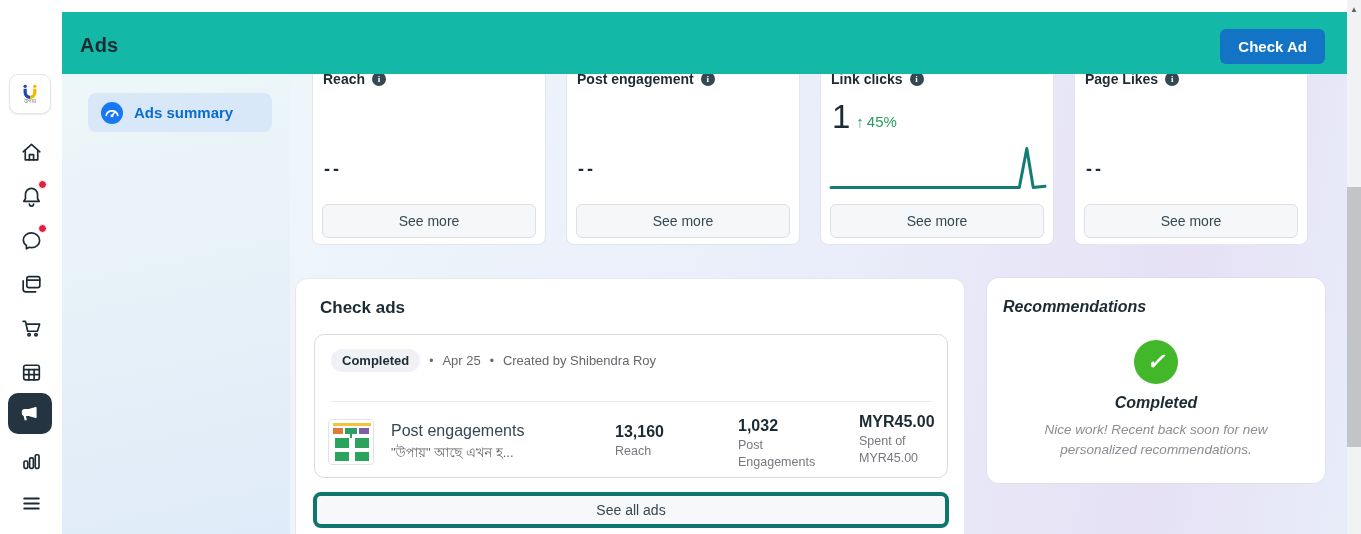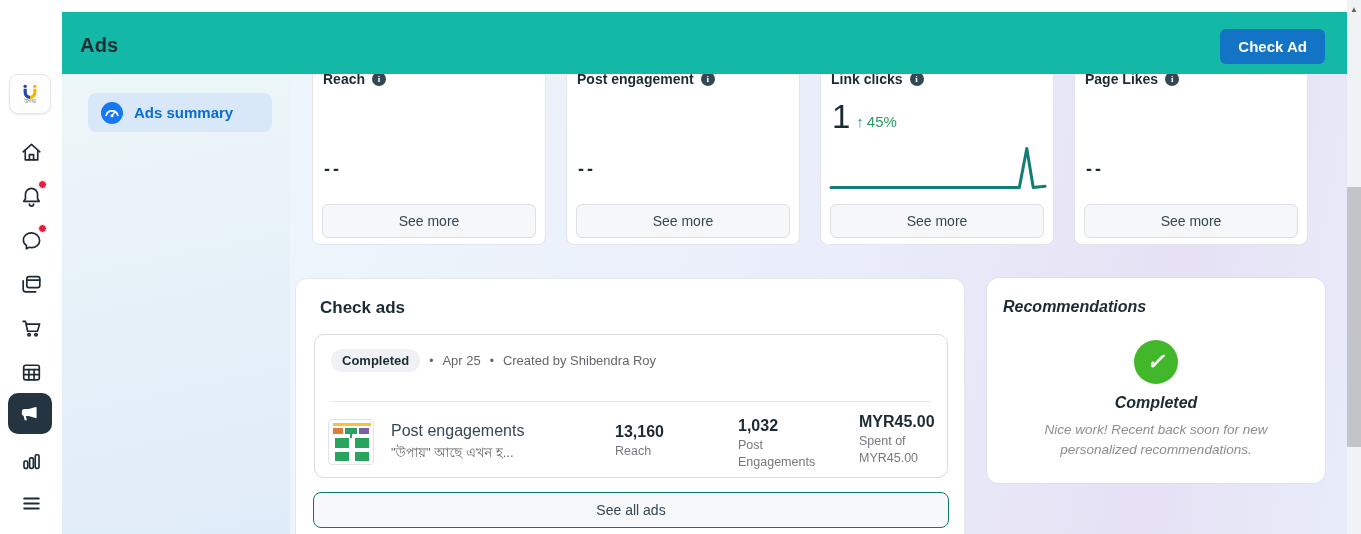--- a/index.html
+++ b/index.html
@@ -56,21 +56,21 @@
   .ad-thumb { position:absolute; left:13px; top:84px; width:46px; height:46px; background:#fff; border:1px solid #e3e3e3; border-radius:4px; overflow:hidden; }
   .tb { position:absolute; }
   .ad-name { position:absolute; left:76px; top:87px; }
   .ad-objective { font-size:16px; color:#344854; }
   .ad-caption { font-size:13px; color:#65676b; margin-top:3px; }
   .col-val { font-size:16px; font-weight:700; }
   .col-lbl { font-size:12.5px; color:#75787d; margin-top:2px; line-height:1.35; }
   .col-reach { position:absolute; left:300px; top:88px; }
   .col-eng { position:absolute; left:423px; top:82px; }
   .col-spend { position:absolute; left:544px; top:78px; }
-  .see-all { position:absolute; left:17px; top:213px; width:636px; height:36px; background:#f7f8fa; border:1px solid #0f766e; border-radius:8px; font-size:14px; color:#344854; cursor:pointer; font-family:inherit; }
+  .see-all { position:absolute; left:17px; top:213px; width:636px; height:36px; background:#f7f8fa; border:4px solid #0f766e; border-radius:8px; font-size:14px; color:#344854; cursor:pointer; font-family:inherit; }
 
   
   .recs-card { position:absolute; left:987px; top:278px; width:338px; height:205px; background:#fff; border-radius:12px; z-index:1; box-shadow:0 0 0 1px rgba(0,0,0,.03);font-style:italic; }
   .recs-title { position:absolute; left:16px; top:20px; font-size:16px; font-weight:700; }
   .check-circle { position:absolute; left:50%; margin-left:-22px; top:62px; width:44px; height:44px; border-radius:50%; background:var(--success-green,#42b72a); color:#fff; display:flex; align-items:center; justify-content:center; font-size:22px; font-weight:700; }
   .recs-status { position:absolute; left:0; right:0; top:116px; text-align:center; font-size:16px; font-weight:700; }
   .recs-msg { position:absolute; left:30px; right:30px; top:142px; text-align:center; font-size:13.5px; color:#8a8d91; line-height:1.5; }
 
   
   .sb-track { position:absolute; left:1347px; top:0; width:14px; height:534px; background:#f1f2f4; z-index:8; }

